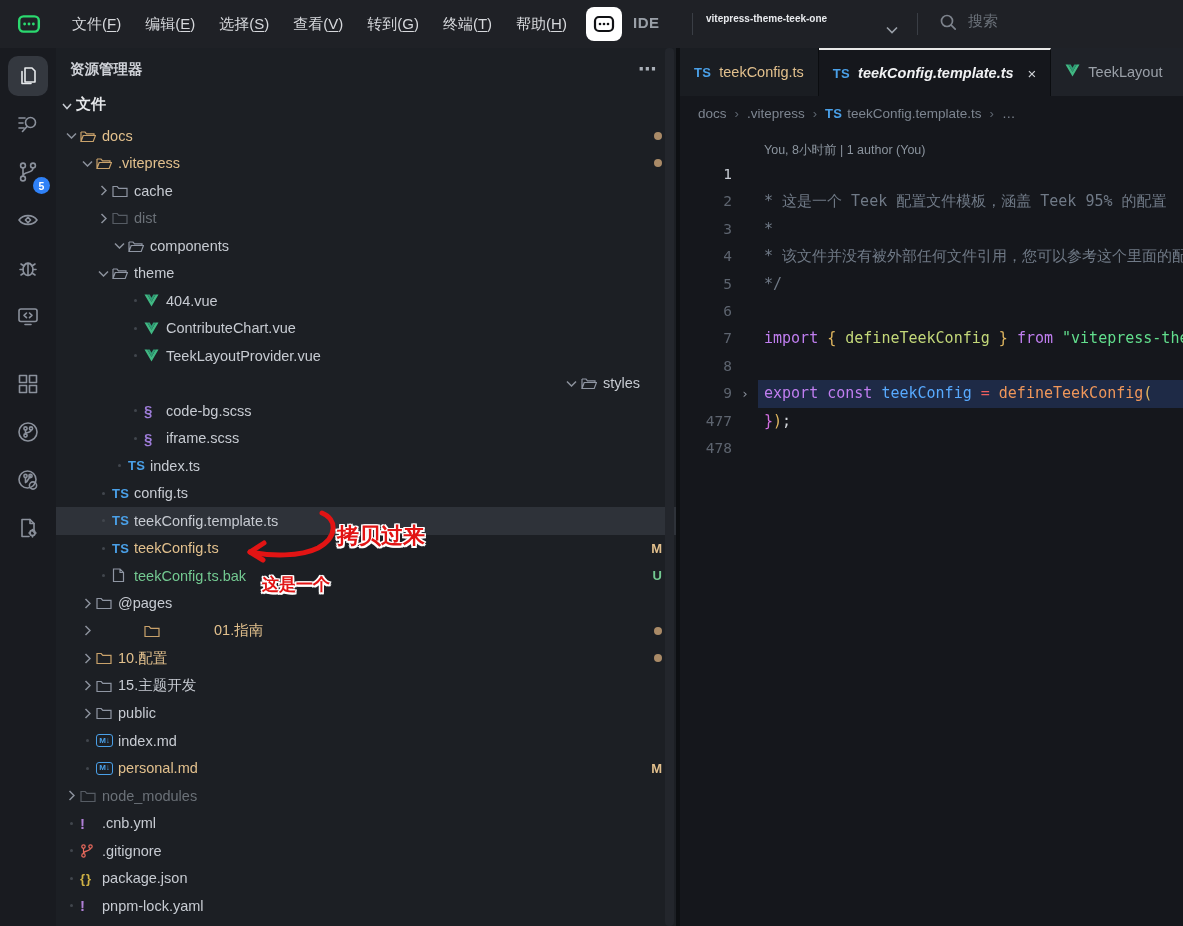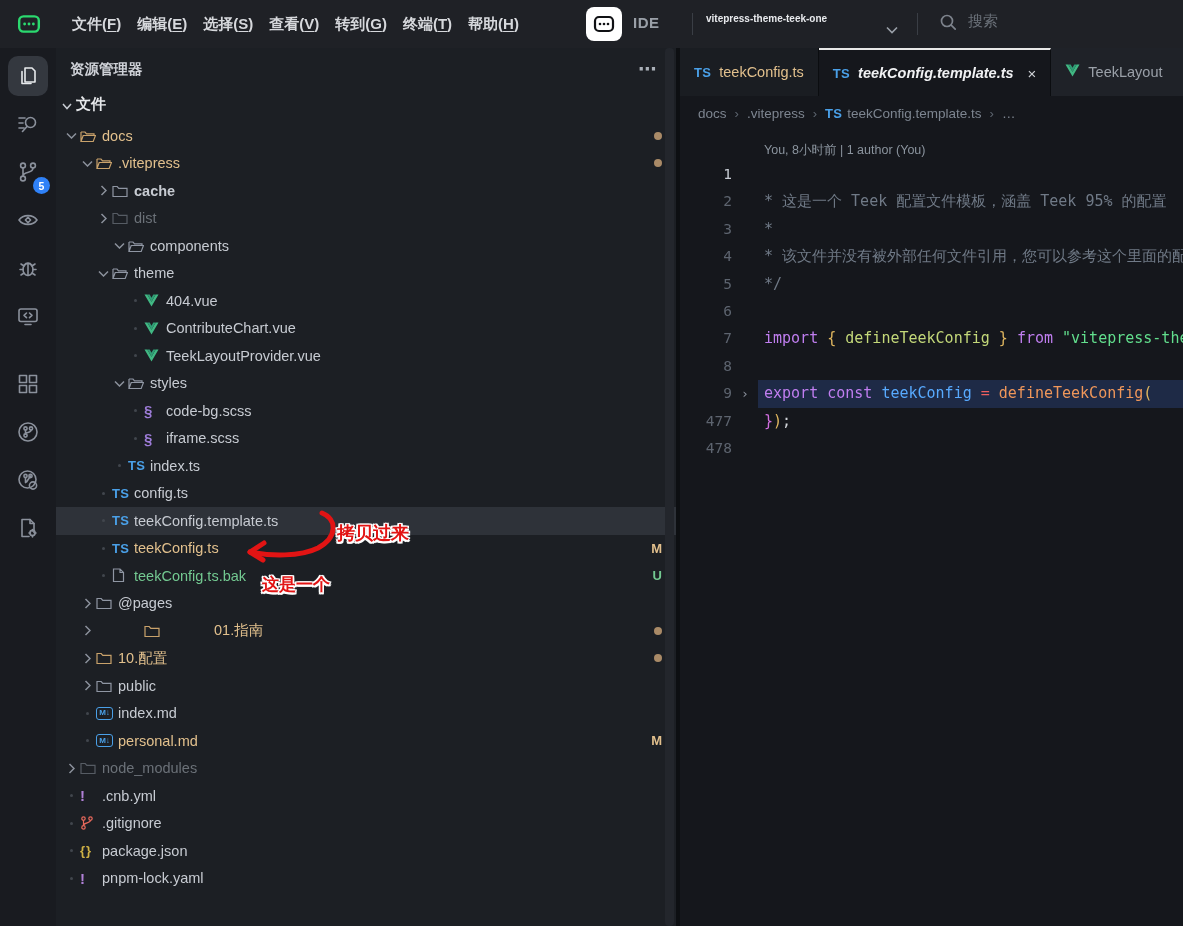--- a/index.html
+++ b/index.html
@@ -7,21 +7,21 @@
     --tabstrip:#111318; --text:#c7cbd2; --dim:#6b7178; --mod:#e2c08d; --untracked:#73c991;
   }
   *{box-sizing:border-box; margin:0; padding:0;}
   html,body{width:1183px; height:926px; overflow:hidden; background:#0d0f12;
     font-family:"Liberation Sans","DejaVu Sans",sans-serif; -webkit-font-smoothing:antialiased;}
   #app{position:relative; width:1183px; height:926px; background:#0d0f12;}
 
   
   #titlebar{position:absolute; left:0; top:0; width:1183px; height:48px; background:var(--titlebar); display:flex; align-items:center;}
   .logo{margin-left:16px; width:26px; height:26px; display:flex; align-items:center; justify-content:center;}
-  #menus{display:flex; margin-left:22px; font-weight:bold;}
+  #menus{display:flex; margin-left:22px; gap:8px;}
   .menu-item{color:#d6d8dc; font-size:15px; padding:4px 8px; border-radius:5px; white-space:nowrap;}
   .menu-item u{text-underline-offset:2px;}
   .ide-btn{position:absolute; left:586px; top:7px; width:36px; height:34px; background:#ffffff; border-radius:8px; display:flex; align-items:center; justify-content:center;}
   .ide-label{position:absolute; left:633px; top:14px; color:#9aa0a8; font-size:15px; font-weight:700; letter-spacing:.5px;}
   .tb-sep{position:absolute; top:13px; width:1px; height:22px; background:#3a3e45;}
   .proj{position:absolute; left:706px; top:13px; color:#e8eaed; font-size:10px; font-weight:700;}
   .proj-chev{position:absolute; left:886px; top:20px;}
   .search-box{position:absolute; left:938px; top:12px; display:flex; align-items:flex-start; gap:10px;}
   .search-ph{color:#6a7078; font-size:15px;}
 
@@ -55,21 +55,21 @@
   .badge.dot::after{content:""; width:8px; height:8px; border-radius:50%; background:#a98a67; display:block;}
   .ts-glyph{color:#4aa0e8; font-size:13px; font-weight:700; letter-spacing:.3px;}
   .json-glyph{color:#d1b345; font-size:13px; font-weight:700; letter-spacing:1px;}
   .yaml-glyph{color:#b180d7; font-size:15px; font-weight:900;}
   .scss-glyph{color:#9d7cd8; font-size:15px; font-weight:700;}
   .md-glyph{width:17px; height:13px; border:1.4px solid #4aa0e8; border-radius:3px; color:#4aa0e8; font-size:8px; font-weight:700; display:flex; align-items:center; justify-content:center; line-height:1;}
 
   
   .annot{position:absolute; color:#e21414; font-weight:900; z-index:30; white-space:nowrap;
     text-shadow:-1.5px -1.5px 0 #fff,1.5px -1.5px 0 #fff,-1.5px 1.5px 0 #fff,1.5px 1.5px 0 #fff,0 1.5px 0 #fff,0 -1.5px 0 #fff,1.5px 0 0 #fff,-1.5px 0 0 #fff;}
-  #annot-copy{left:337px; top:521px; font-size:18px;}
+  #annot-copy{left:337px; top:521px; font-size:22px;}
   #annot-backup{left:262px; top:573px; font-size:17px;}
   #annot-arrow{position:absolute; left:228px; top:503px; z-index:29;}
 
   
   #editor{position:absolute; left:680px; top:48px; width:503px; height:878px; background:var(--editor);}
   #tabs{position:absolute; left:0; top:0; width:503px; height:48px; background:var(--tabstrip); display:flex;}
   .tab{height:48px; display:flex; align-items:center; gap:8px; padding:0 14px; font-size:14.5px; border-right:1px solid #0b0d10; flex:none;}
   .tab .tlabel{white-space:nowrap;}
   .tab1{background:#1a1d22;} .tab1 .tlabel{color:var(--mod);}
   .tab.active{background:var(--editor); border-top:2px solid #e8e8e8; color:#f0f1f3;}
@@ -258,21 +258,21 @@
             </svg>
           </span>
           <span class="ficon">
             <svg width="16" height="14" viewBox="0 0 16 14">
               <path d="M1 3 h4 l1.5 1.8 h7.5 v1.7 M1 12.5 V3 M1 12.5 h12.2 l2.3 -6 H3.2 Z" fill="none" stroke="#c9a26b" stroke-width="1.2"></path>
             </svg>
           </span>
           <span class="flabel">.vitepress</span>
           <span class="badge dot"></span>
         </div>
-        <div class="row" style="padding-left: 38px; font-weight: bold;">
+        <div class="row" style="padding-left: 38px;">
           <span class="slot">
             <svg width="7" height="11" viewBox="0 0 7 11">
               <polyline points="1.5,1 6,5.5 1.5,10" fill="none" stroke="#8b919c" stroke-width="1.5"></polyline>
             </svg>
           </span>
           <span class="ficon">
             <svg width="16" height="14" viewBox="0 0 16 14">
               <path d="M1 2.5 h4.2 l1.6 1.8 H15 v8.2 H1 z" fill="none" stroke="#8f96a3" stroke-width="1.2"></path>
             </svg>
           </span>
@@ -346,21 +346,21 @@
             <span class="dotmark"></span>
           </span>
           <span class="ficon">
             <svg width="15" height="13" viewBox="0 0 15 13">
               <path d="M0.5 0.5 L7.5 12.5 L14.5 0.5 H11.7 L7.5 7.8 L3.3 0.5 Z" fill="#41b883"></path>
               <path d="M3.3 0.5 L7.5 7.8 L11.7 0.5 H9.3 L7.5 3.7 L5.7 0.5 Z" fill="#2f9e76"></path>
             </svg>
           </span>
           <span class="flabel">TeekLayoutProvider.vue</span>
         </div>
-        <div class="row" style="padding-left: 54px;">
+        <div class="row" style="padding-left: 54px; justify-content: flex-end;">
           <span class="slot">
             <svg width="11" height="7" viewBox="0 0 11 7">
               <polyline points="1,1.5 5.5,6 10,1.5" fill="none" stroke="#8b919c" stroke-width="1.5"></polyline>
             </svg>
           </span>
           <span class="ficon">
             <svg width="16" height="14" viewBox="0 0 16 14">
               <path d="M1 3 h4 l1.5 1.8 h7.5 v1.7 M1 12.5 V3 M1 12.5 h12.2 l2.3 -6 H3.2 Z" fill="none" stroke="#8f96a3" stroke-width="1.2"></path>
             </svg>
           </span>
@@ -466,20 +466,33 @@
               <polyline points="1.5,1 6,5.5 1.5,10" fill="none" stroke="#8b919c" stroke-width="1.5"></polyline>
             </svg>
           </span>
           <span class="ficon">
             <svg width="16" height="14" viewBox="0 0 16 14">
               <path d="M1 2.5 h4.2 l1.6 1.8 H15 v8.2 H1 z" fill="none" stroke="#c9a26b" stroke-width="1.2"></path>
             </svg>
           </span>
           <span class="flabel">10.配置</span>
           <span class="badge dot"></span>
+        </div>
+        <div class="row" style="padding-left: 22px;">
+          <span class="slot">
+            <svg width="7" height="11" viewBox="0 0 7 11">
+              <polyline points="1.5,1 6,5.5 1.5,10" fill="none" stroke="#8b919c" stroke-width="1.5"></polyline>
+            </svg>
+          </span>
+          <span class="ficon">
+            <svg width="16" height="14" viewBox="0 0 16 14">
+              <path d="M1 2.5 h4.2 l1.6 1.8 H15 v8.2 H1 z" fill="none" stroke="#8f96a3" stroke-width="1.2"></path>
+            </svg>
+          </span>
+          <span class="flabel">15.主题开发</span>
         </div>
         <div class="row" style="padding-left: 22px;">
           <span class="slot">
             <svg width="7" height="11" viewBox="0 0 7 11">
               <polyline points="1.5,1 6,5.5 1.5,10" fill="none" stroke="#8b919c" stroke-width="1.5"></polyline>
             </svg>
           </span>
           <span class="ficon">
             <svg width="16" height="14" viewBox="0 0 16 14">
               <path d="M1 2.5 h4.2 l1.6 1.8 H15 v8.2 H1 z" fill="none" stroke="#8f96a3" stroke-width="1.2"></path>

